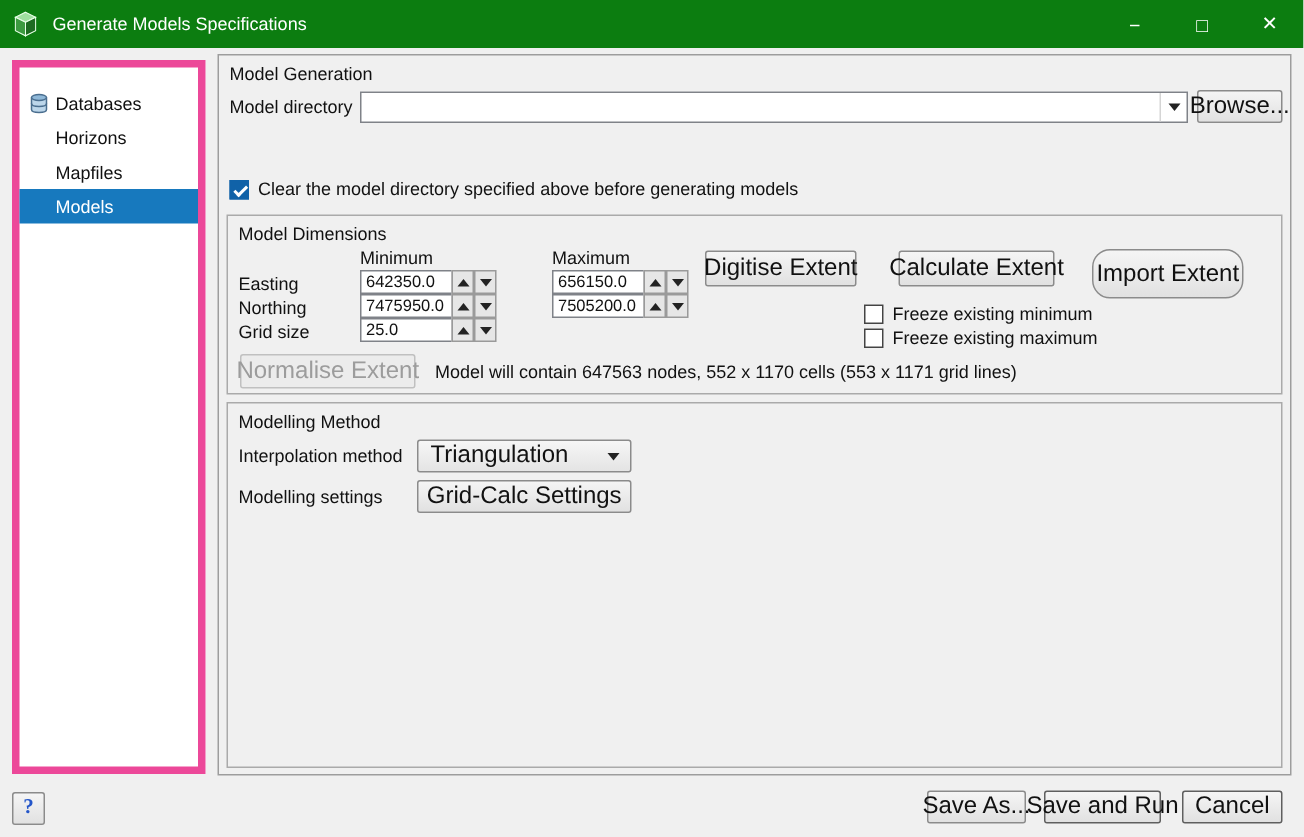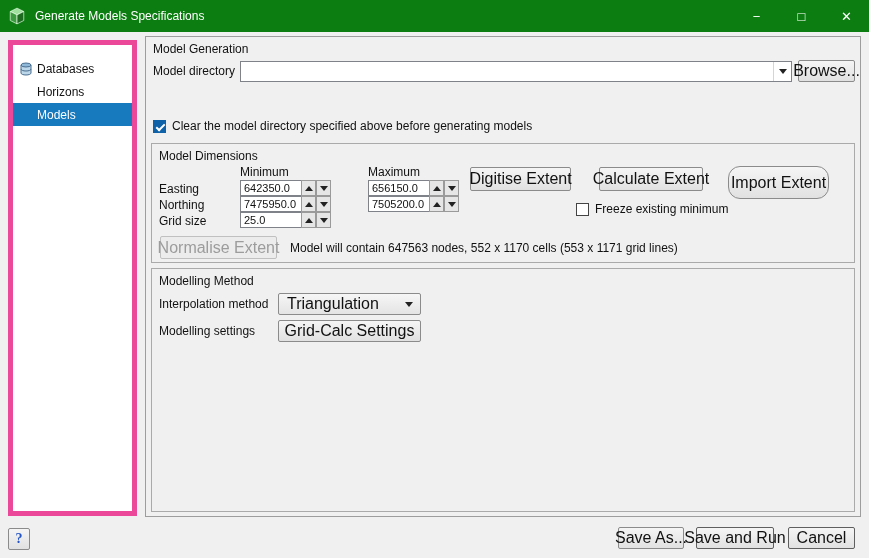--- a/index.html
+++ b/index.html
@@ -80,20 +80,23 @@
     <svg class="db-icon" viewBox="0 0 14 14">
       <path d="M2 3v8c0 1.2 2.2 2 5 2s5-.8 5-2V3" fill="#bcd6ea" stroke="#4a6e8f" stroke-width="1"></path>
       <ellipse cx="7" cy="3" rx="5" ry="2" fill="#8fb8d8" stroke="#4a6e8f" stroke-width="1"></ellipse>
       <path d="M2 7c0 1.2 2.2 2 5 2s5-.8 5-2" fill="none" stroke="#4a6e8f" stroke-width="1"></path>
     </svg>
     <span>Databases</span>
   </div>
   <div class="side-item">
     <span>Horizons</span>
   </div>
+  <div class="side-item">
+    <span>Mapfiles</span>
+  </div>
   <div class="side-item selected">
     <span>Models</span>
   </div>
 </div>
 
 <div class="main">
 
   <span class="abs" style="left:7px;top:5px;">Model Generation</span>
 
   <span class="abs" style="left:7px;top:27px;">Model directory</span>
@@ -157,20 +160,24 @@
         <span class="tri-down"></span>
       </button>
 
     <button class="btn abs" style="left:318px;top:23px;width:101px;height:24px;">Digitise Extent</button>
     <button class="btn abs" style="left:447px;top:23px;width:104px;height:24px;">Calculate Extent</button>
     <button class="btn abs" style="left:576px;top:22px;width:101px;height:33px;border-radius:12px;">Import Extent</button>
 
     <div class="cbrow" style="left:424px;top:58px;">
       <span class="checkbox"></span>
       <span>Freeze existing minimum</span>
+    </div>
+    <div class="cbrow" style="left:424px;top:74px;">
+      <span class="checkbox"></span>
+      <span>Freeze existing maximum</span>
     </div>
 
     <button class="btn disabled abs" style="left:8px;top:92px;width:117px;height:23px;">Normalise Extent</button>
     <span class="abs" style="left:138px;top:97px;">Model will contain 647563 nodes, 552 x 1170 cells (553 x 1171 grid lines)</span>
   </div>
 
   <div class="group" id="grp-method">
     <span class="abs" style="left:7px;top:5px;">Modelling Method</span>
 
     <span class="abs" style="left:7px;top:28px;">Interpolation method</span>

